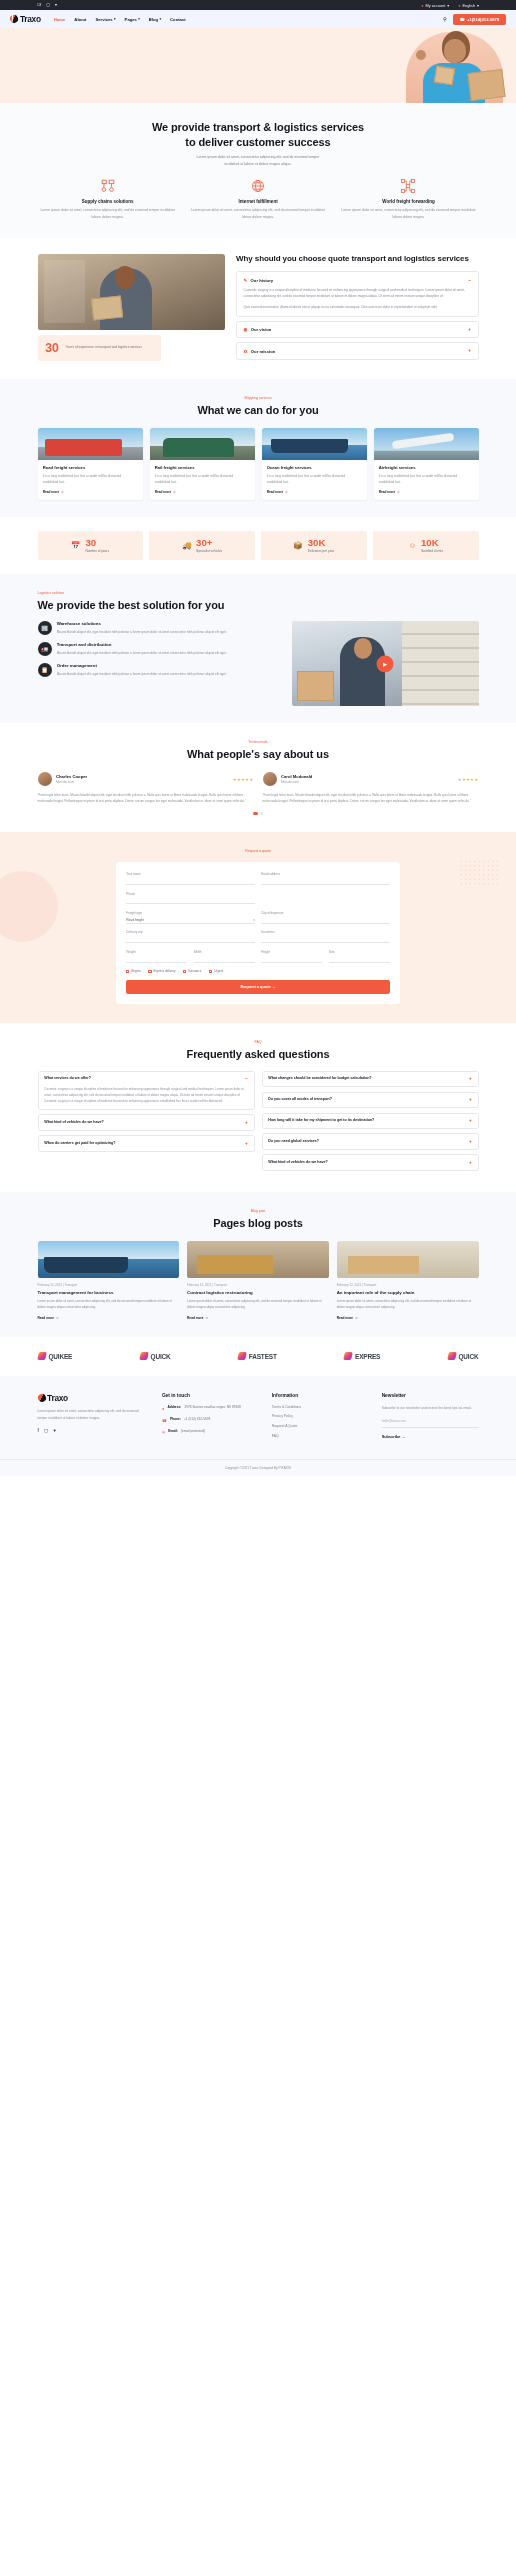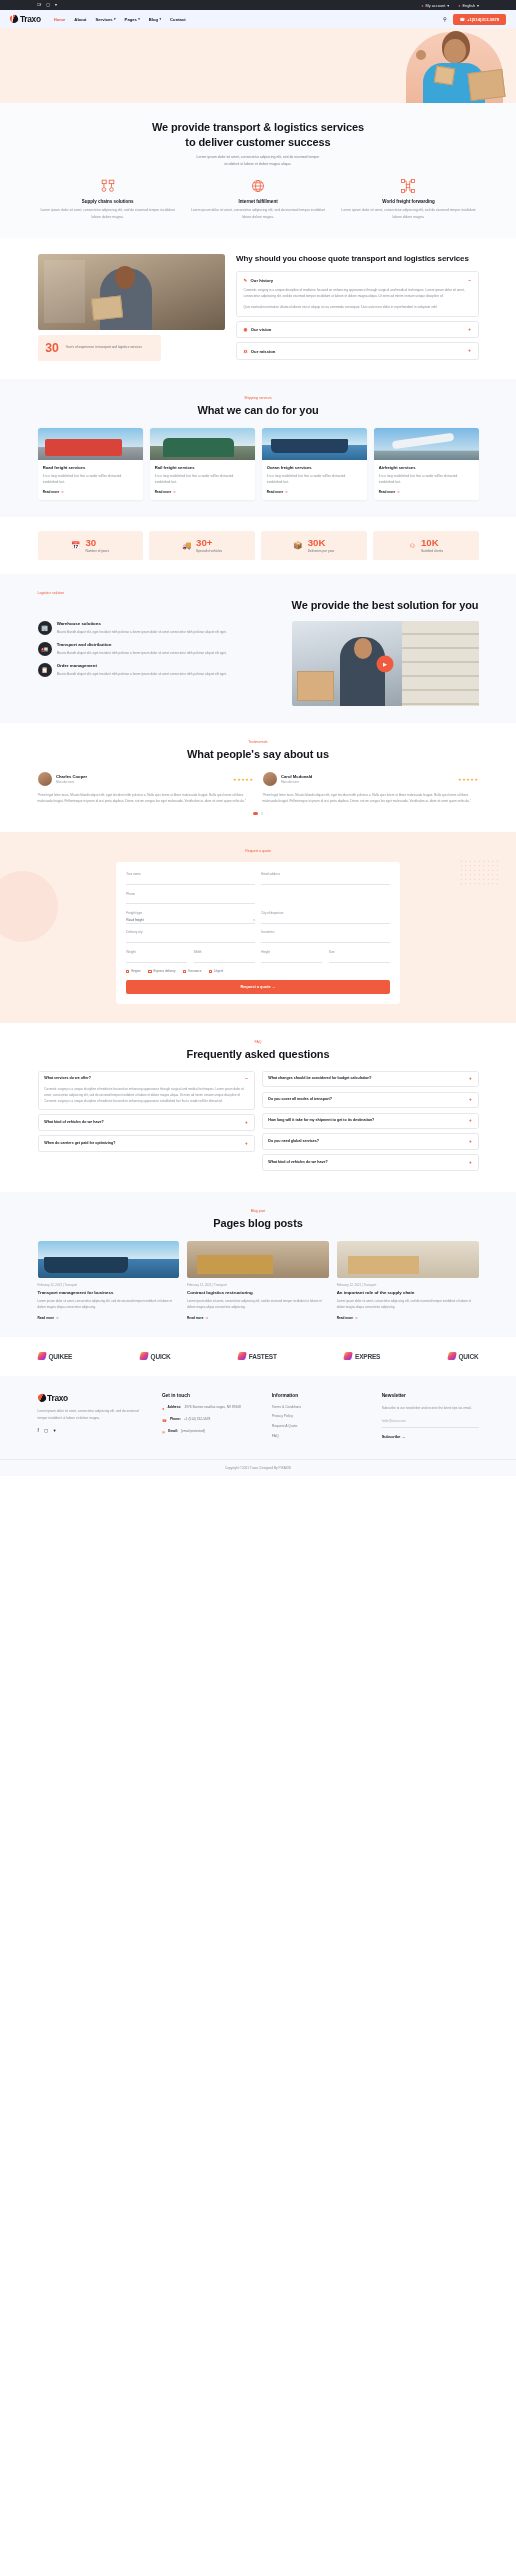--- a/index.html
+++ b/index.html
@@ -453,21 +453,21 @@
             <div class="num">10K</div>
         <div class="lbl">Satisfied clients</div>
           </div>
       </div>
     </div>
   </section>
 
   <section class="sec grey">
     <div class="container">
       <div class="eyebrow" style="text-align:left">Logistics solution</div>
-      <h2 class="sec-title" style="text-align:right">We provide the best solution for you</h2>
+      <h2 class="sec-title" style="text-align:left">We provide the best solution for you</h2>
       <div class="sol-row">
         <div class="sol-left">
           <div class="sol-item">
             <div class="sol-ic">🏢</div>
             <div>
                 <h3>Warehouse solutions</h3>
             <p>Mauris blandit aliquet elit, eget tincidunt nibh pulvinar a lorem ipsum dolor sit amet consectetur nibh pulvinar aliquet elit eget.</p>
               </div>
           </div>
           <div class="sol-item">

